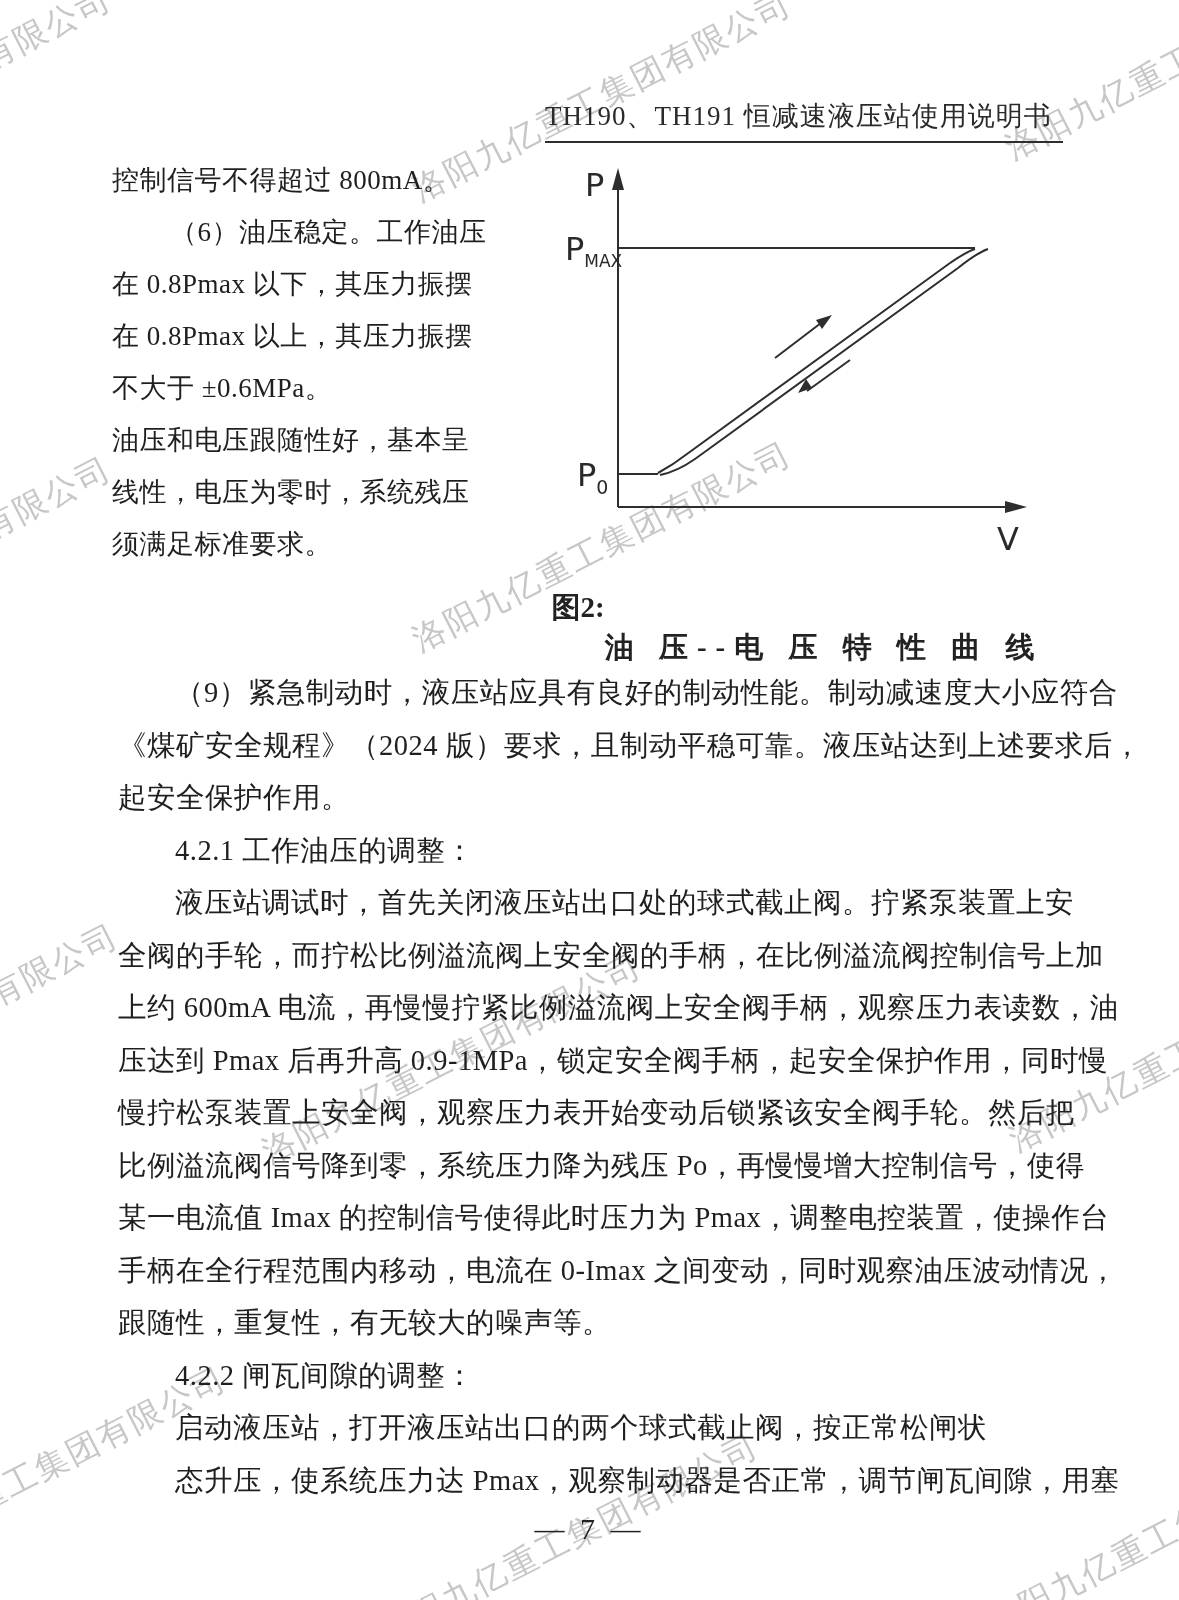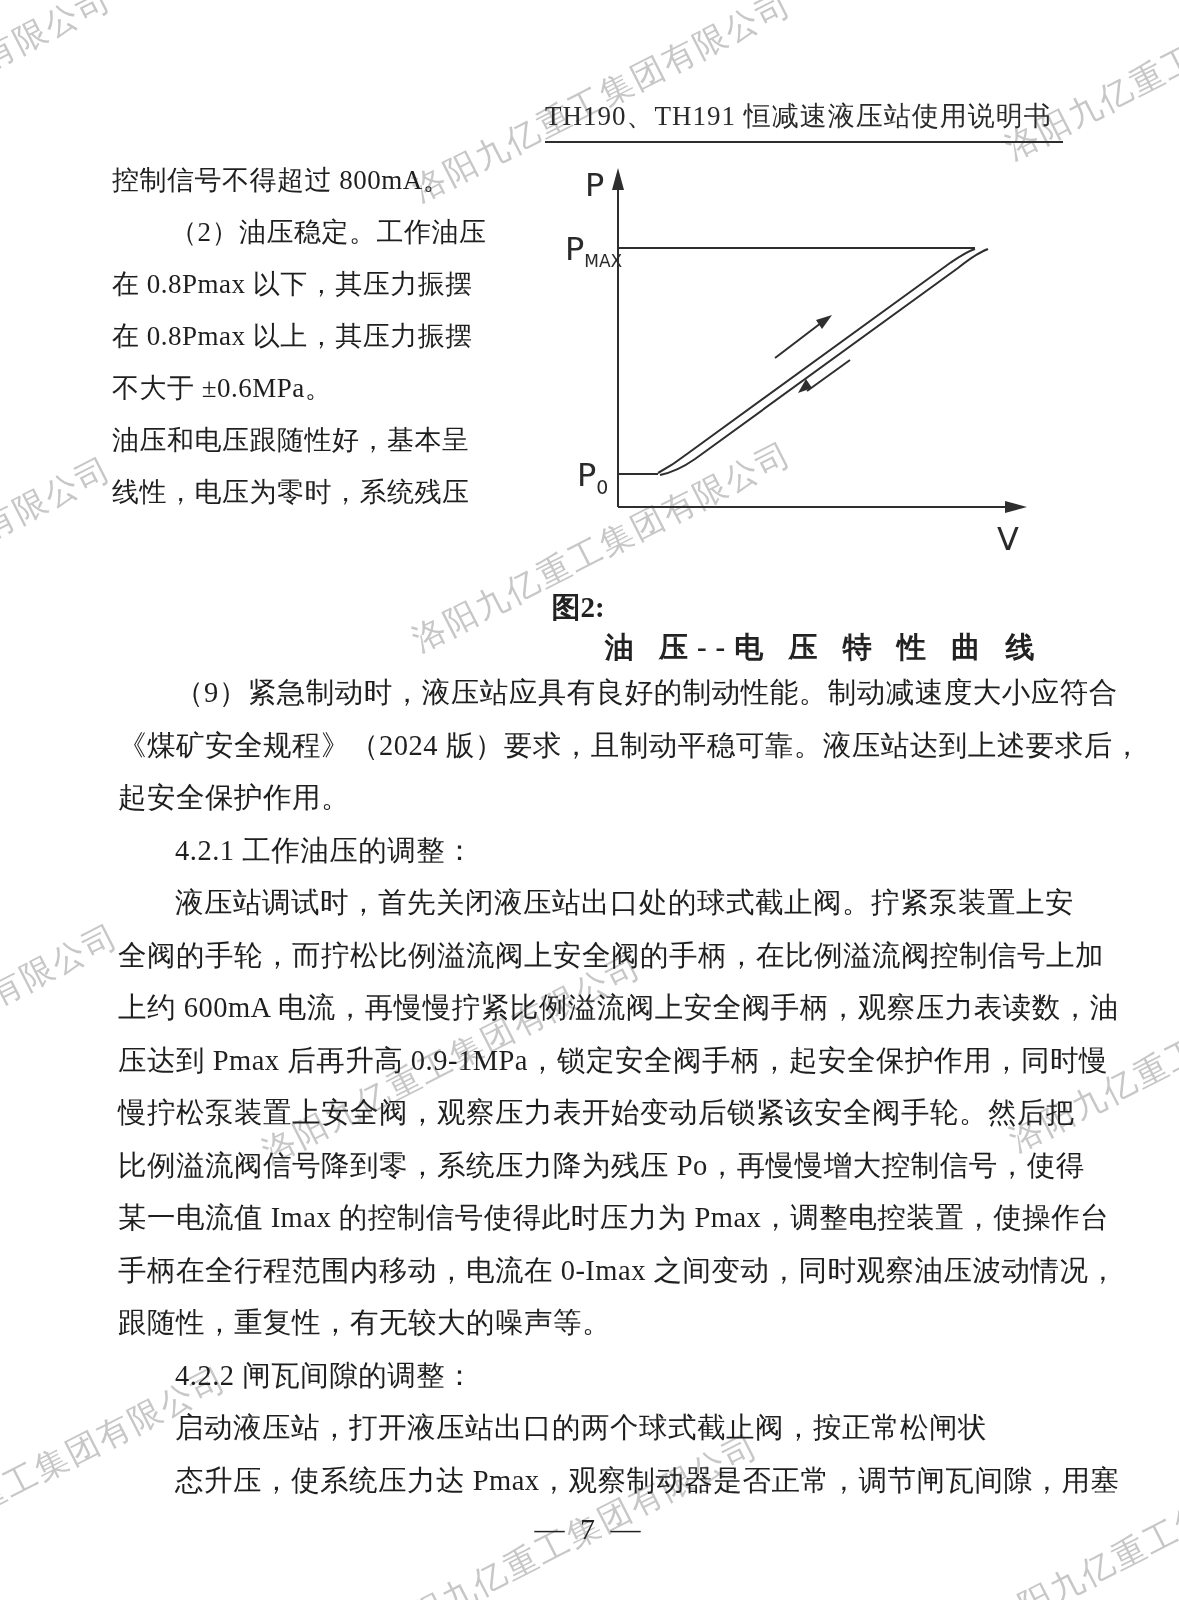--- a/index.html
+++ b/index.html
@@ -81,26 +81,27 @@
       <div class="wm" style="left: -150px; top: 1545px; color: rgb(199, 199, 199);">洛阳九亿重工集团有限公司</div>
       <div class="wm" style="left: 382px; top: 1612px; color: rgb(199, 199, 199);">洛阳九亿重工集团有限公司</div>
       <div class="wm" style="left: 990px; top: 1602px; color: rgb(199, 199, 199);">洛阳九亿重工集团有限公司</div>
     </div>
 
   <div class="header-title">TH190、TH191 恒减速液压站使用说明书</div>
   <div class="header-rule"></div>
 
   <div class="left-col" id="left-col">
       <div class="ln">控制信号不得超过 800mA。</div>
-      <div class="ln ind">（2）油压稳定。工作油压</div>
+      <div class="ln ind">（6）油压稳定。工作油压</div>
       <div class="ln">在 0.8Pmax 以下，其压力振摆</div>
       <div class="ln">在 0.8Pmax 以上，其压力振摆</div>
       <div class="ln">不大于 ±0.6MPa。</div>
       <div class="ln">油压和电压跟随性好，基本呈</div>
       <div class="ln">线性，电压为零时，系统残压</div>
+      <div class="ln">须满足标准要求。</div>
     </div>
 
   <div class="figure">
     <svg width="505" height="432" viewBox="0 0 505 432">
 
       <line class="stroke" x1="73" y1="357" x2="73" y2="34"></line>
       <polygon class="fillshape" points="73,18 67,40 79,40"></polygon>
       <line class="stroke" x1="73" y1="357" x2="466" y2="357"></line>
       <polygon class="fillshape" points="482,357 460,351 460,363"></polygon>
 

